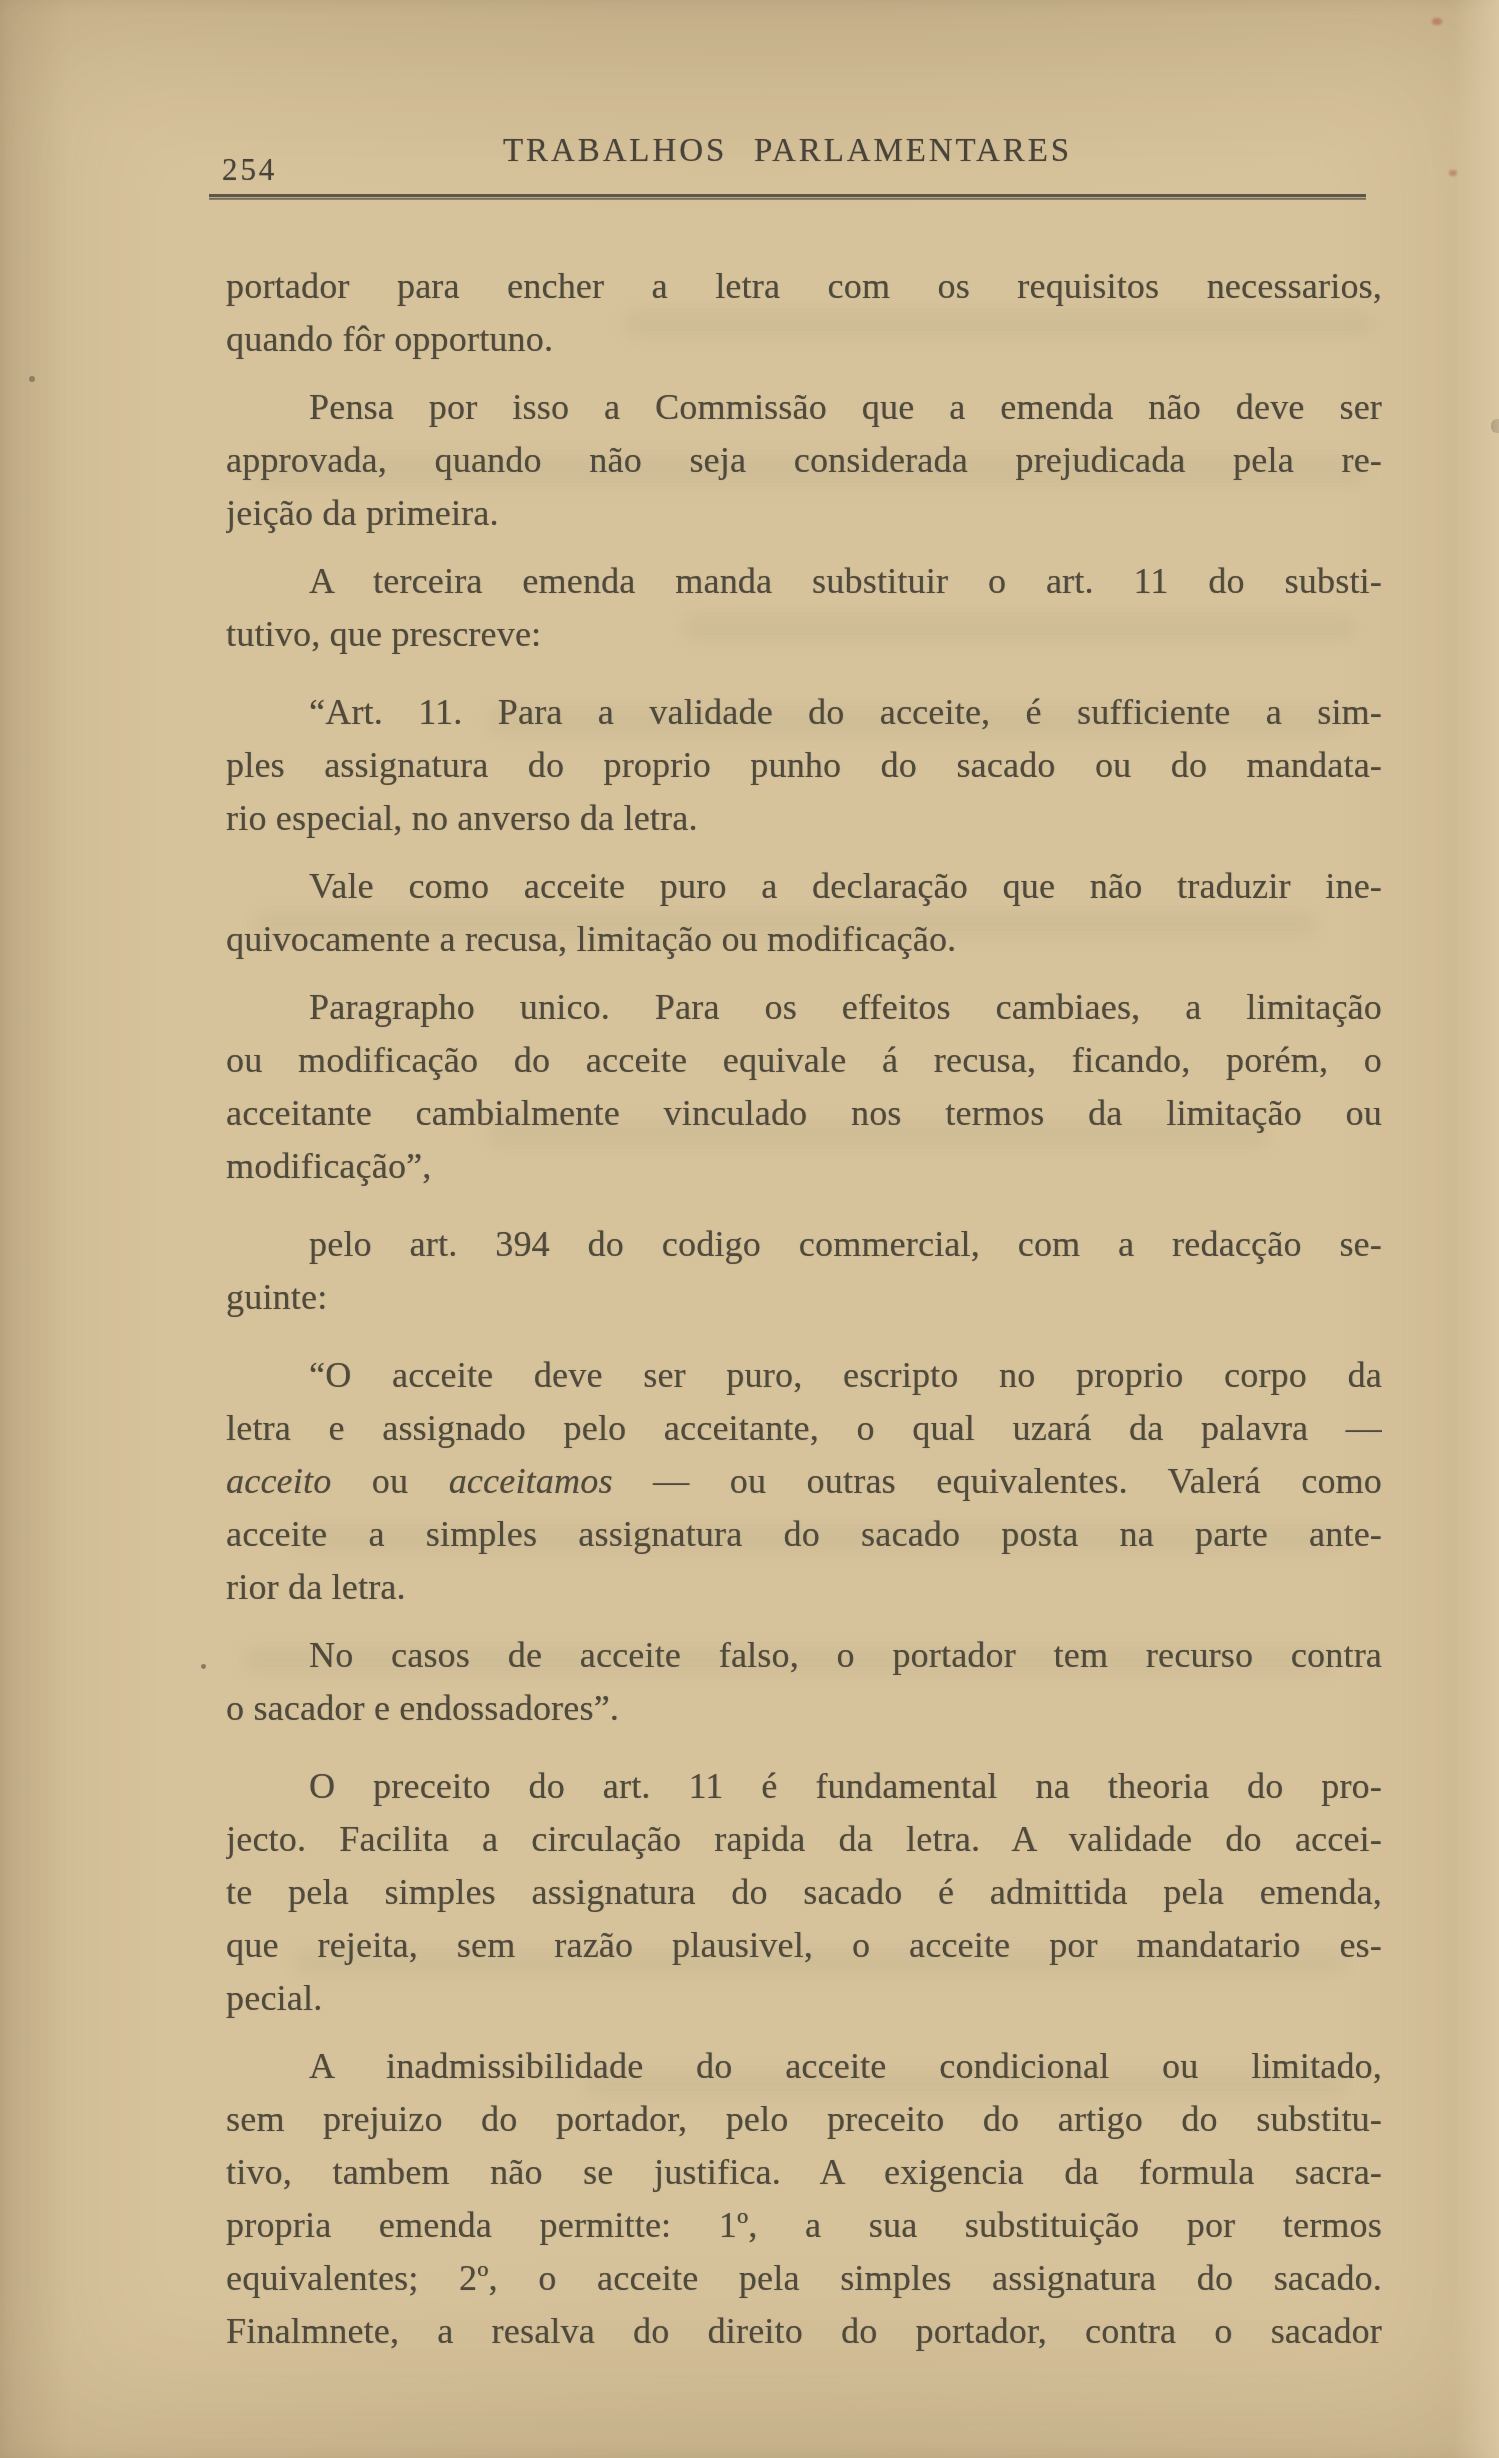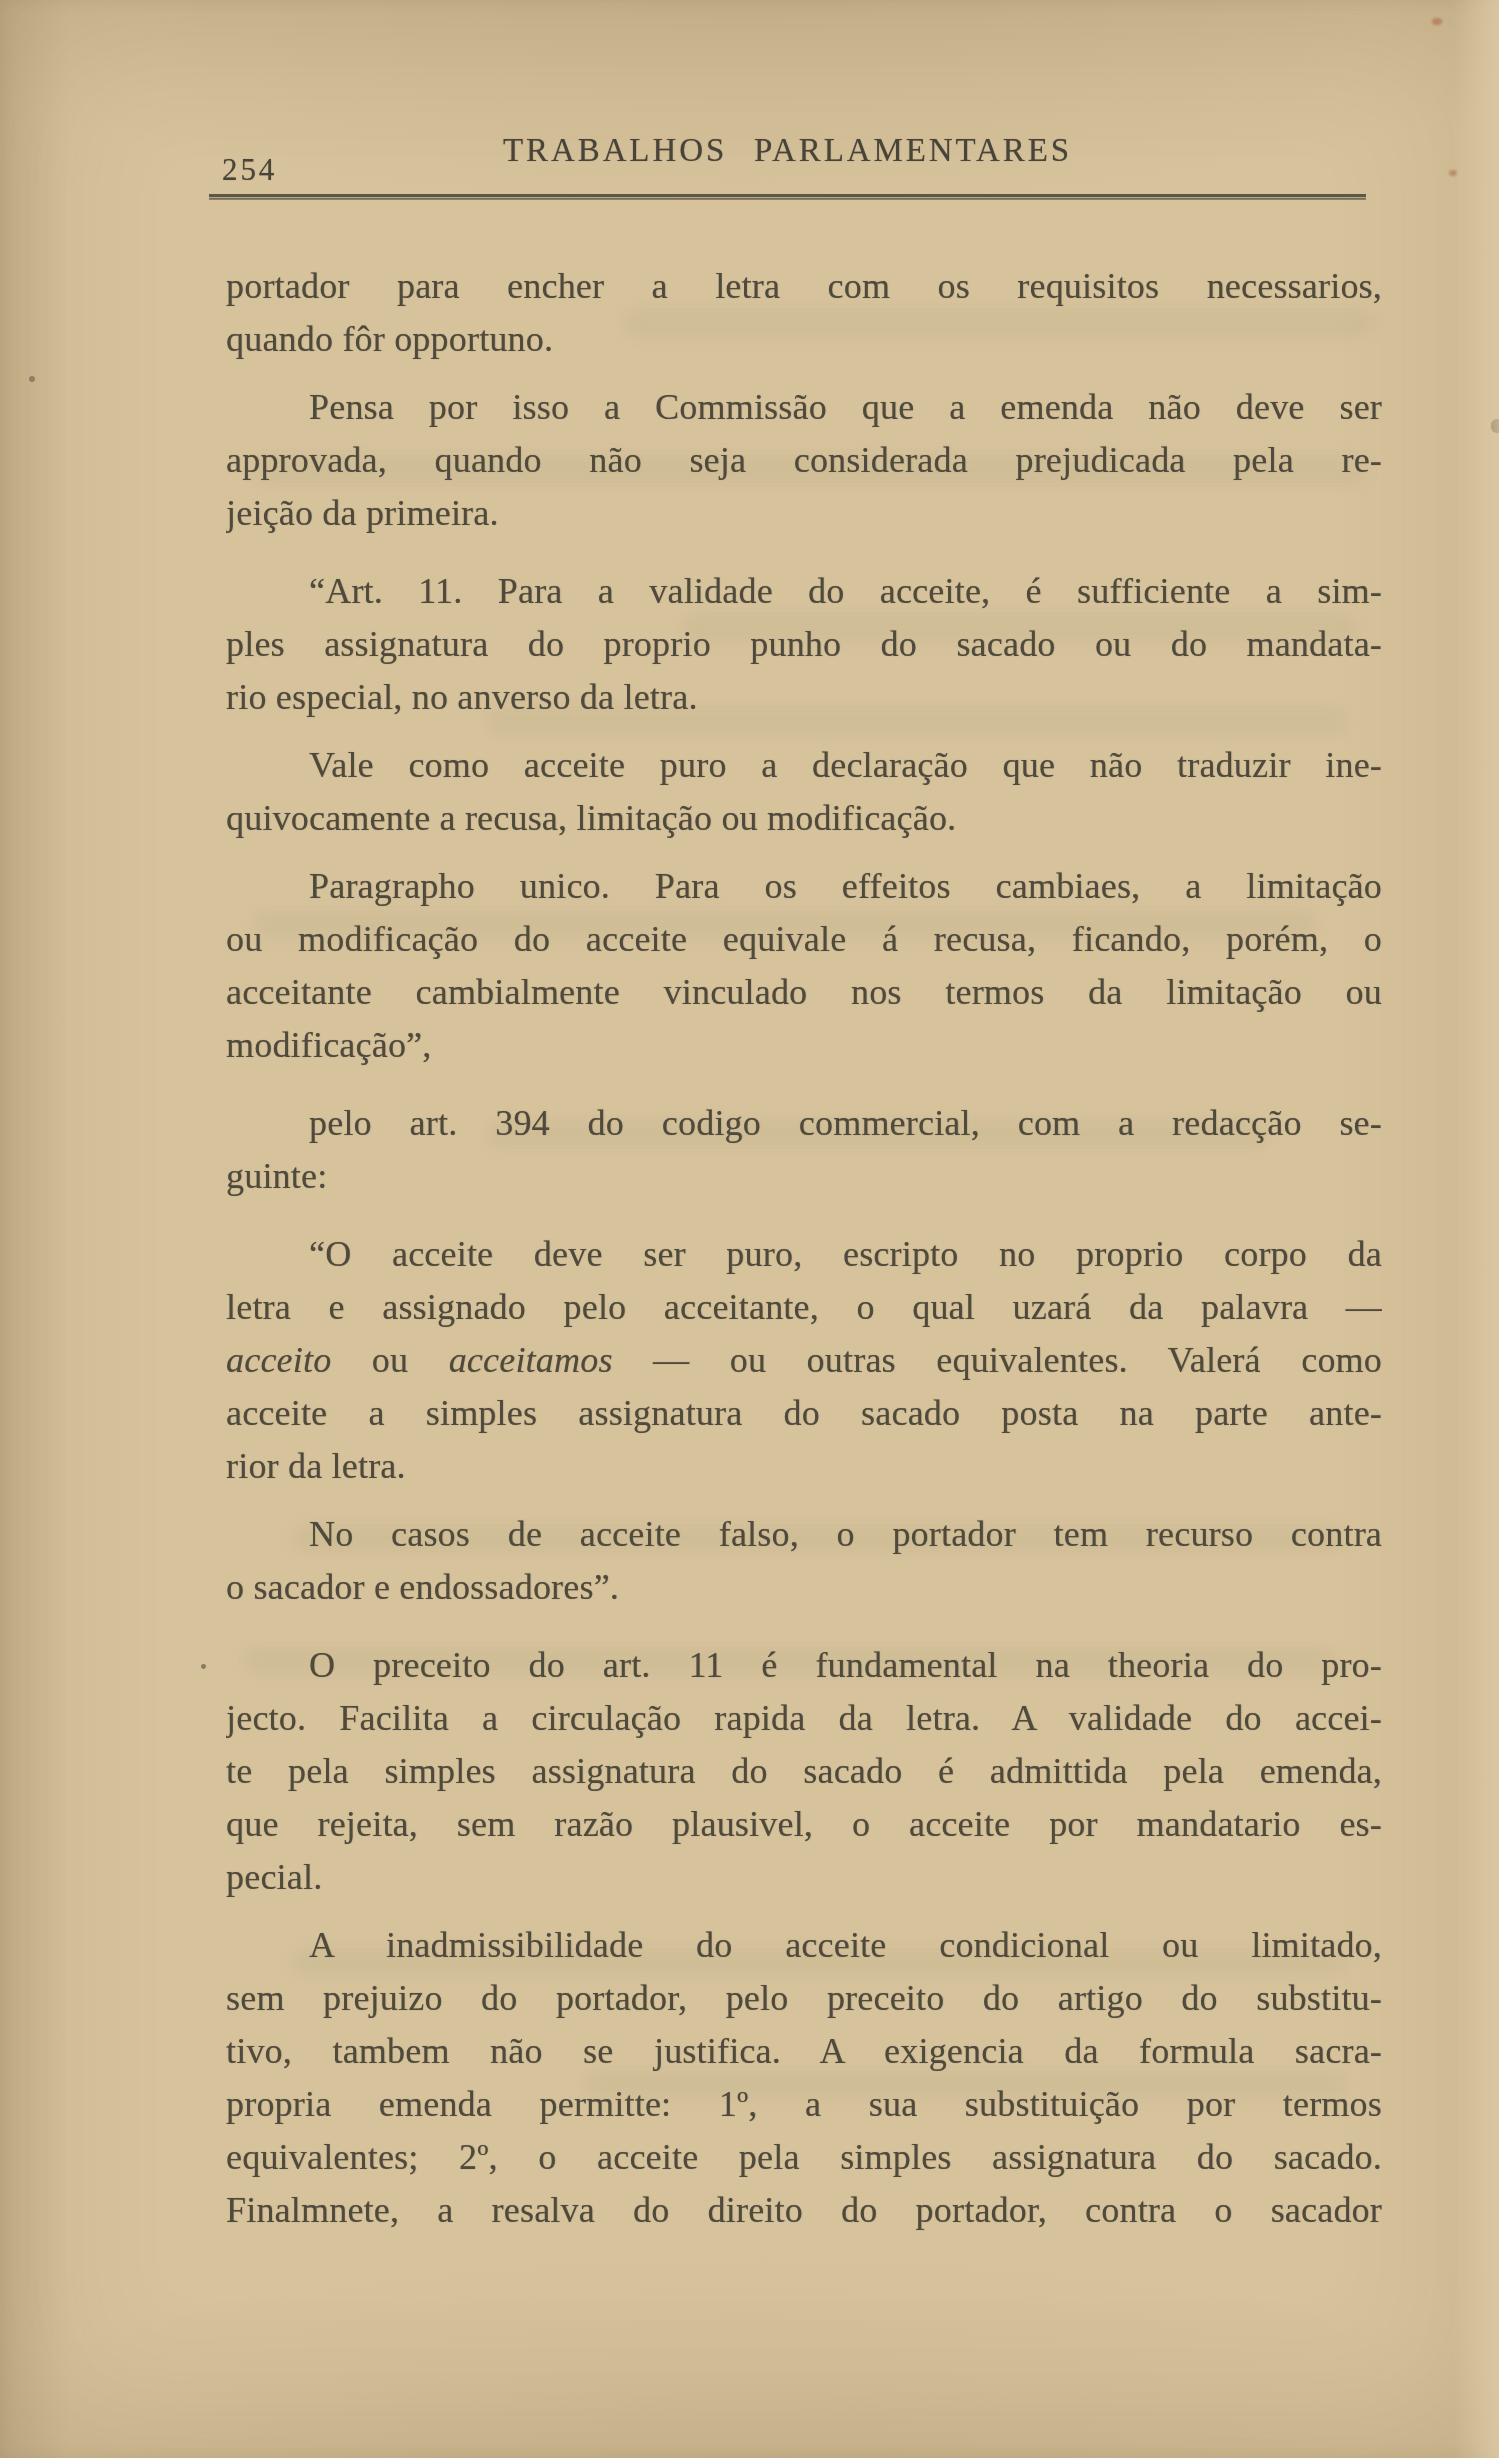--- a/index.html
+++ b/index.html
@@ -90,20 +90,24 @@
   <div class="page-body">
       <div class="para">
         <div class="line just"><span class="rm">portador para encher a letra com os requisitos necessarios,</span></div>
         <div class="line"><span class="rm">quando fôr opportuno.</span></div>
       </div>
       <div class="para">
         <div class="line just indent"><span class="rm">Pensa por isso a Commissão que a emenda não deve ser</span></div>
         <div class="line just"><span class="rm">approvada, quando não seja considerada prejudicada pela re-</span></div>
         <div class="line"><span class="rm">jeição da primeira.</span></div>
       </div>
+      <div class="para">
+        <div class="line just indent"><span class="rm">A terceira emenda manda substituir o art. 11 do substi-</span></div>
+        <div class="line"><span class="rm">tutivo, que prescreve:</span></div>
+      </div>
       <div class="para spaced">
         <div class="line just indent"><span class="rm">“Art. 11. Para a validade do acceite, é sufficiente a sim-</span></div>
         <div class="line just"><span class="rm">ples assignatura do proprio punho do sacado ou do mandata-</span></div>
         <div class="line"><span class="rm">rio especial, no anverso da letra.</span></div>
       </div>
       <div class="para">
         <div class="line just indent"><span class="rm">Vale como acceite puro a declaração que não traduzir ine-</span></div>
         <div class="line"><span class="rm">quivocamente a recusa, limitação ou modificação.</span></div>
       </div>
       <div class="para">

